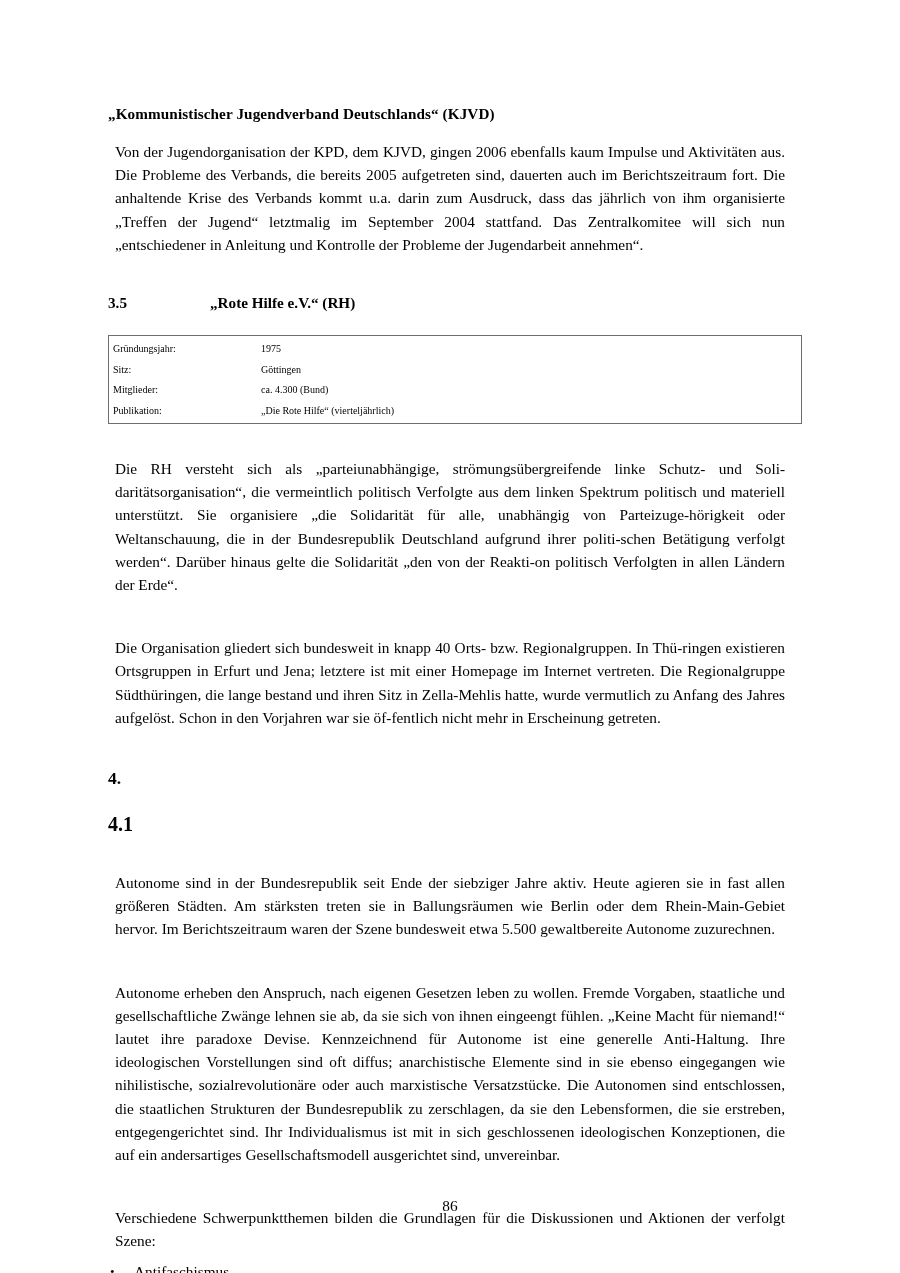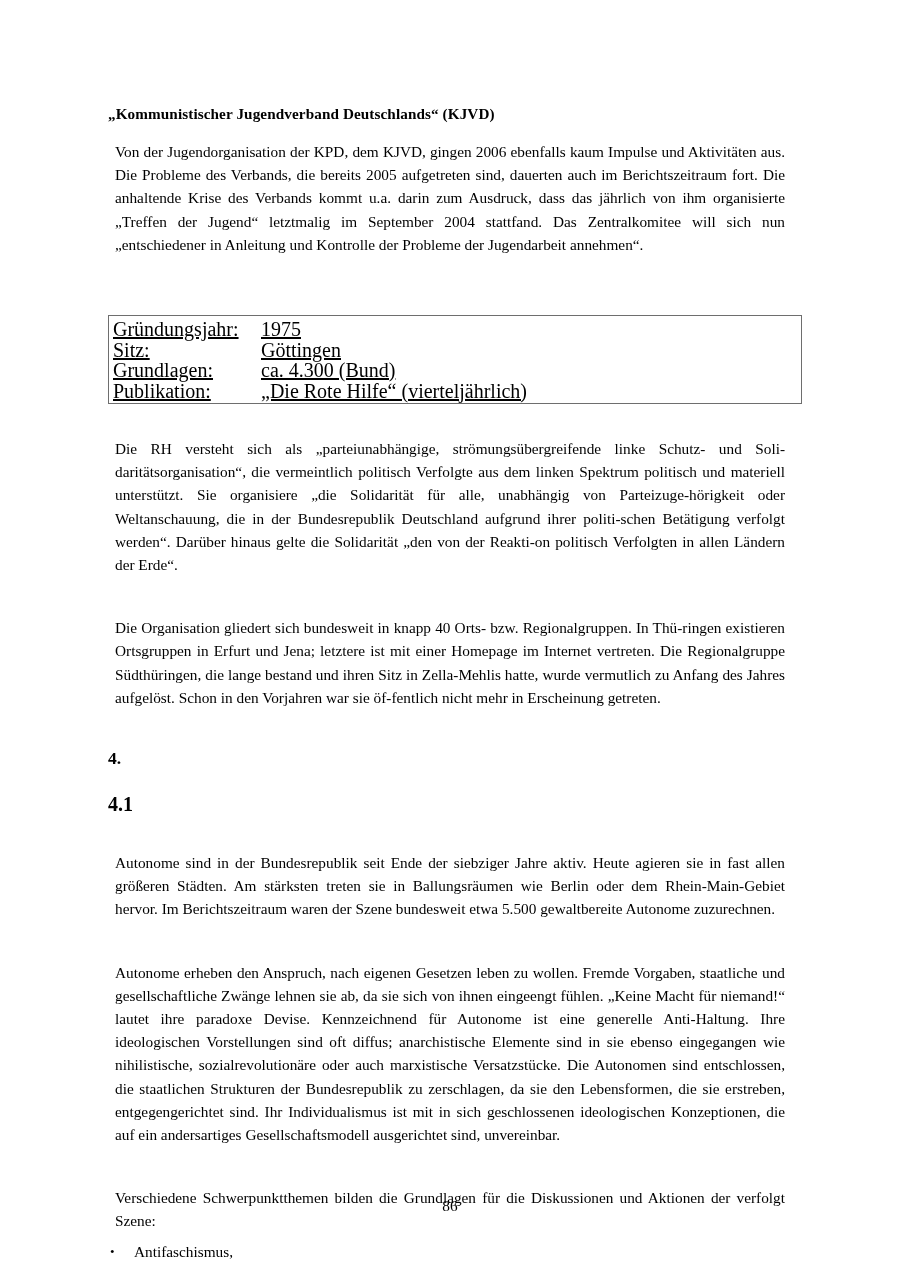--- a/index.html
+++ b/index.html
@@ -83,23 +83,22 @@
   .info-table-wrap {
     border: 1px solid #6e6e6e;
     box-sizing: border-box;
     width: 694px;
     margin: 0;
     padding: 3px 0 2px 0;
   }
   table.info-table {
     border-collapse: collapse;
     width: 100%;
-    font-size: 20px;
+    font-size: 10px;
     line-height: 20.5px;
-    text-decoration: underline;
   }
   table.info-table td {
     padding: 0;
     vertical-align: top;
     border: none;
   }
   table.info-table td.label {
     width: 148px;
     padding-left: 4px;
   }
@@ -143,36 +142,40 @@
 
 <div class="page">
   <div class="content">
 
     <div class="h-bold-title">„Kommunistischer Jugendverband Deutschlands“ (KJVD)</div>
 
     <p class="body">Von der Jugendorganisation der KPD, dem KJVD, gingen 2006 ebenfalls kaum Impulse und Aktivitäten aus. Die Probleme des Verbands, die bereits 2005 aufgetreten sind, dauerten auch im Berichtszeitraum fort. Die anhaltende Krise des Verbands kommt u.a. darin zum Ausdruck, dass das jährlich von ihm organisierte „Treffen der Jugend“ letztmalig im September 2004 stattfand. Das Zentralkomitee will sich nun „entschiedener in Anleitung und Kontrolle der Probleme der Jugendarbeit annehmen“.</p>
 
     <div class="gap-30"></div>
 
+    <div class="h-numbered h-level3">
+      <span class="num">3.5</span>
+      <span class="txt">„Rote Hilfe e.V.“ (RH)</span>
+    </div>
 
     <div class="gap-22"></div>
 
     <div class="info-table-wrap">
       <table class="info-table">
         <tbody>
           <tr>
             <td class="label">Gründungsjahr:</td>
             <td class="value">1975</td>
           </tr>
           <tr>
             <td class="label">Sitz:</td>
             <td class="value">Göttingen</td>
           </tr>
           <tr>
-            <td class="label">Grundlagen:</td>
+            <td class="label">Mitglieder:</td>
             <td class="value">ca. 4.300 (Bund)</td>
           </tr>
           <tr>
             <td class="label">Publikation:</td>
             <td class="value">„Die Rote Hilfe“ (vierteljährlich)</td>
           </tr>
         </tbody>
       </table>
     </div>
 

